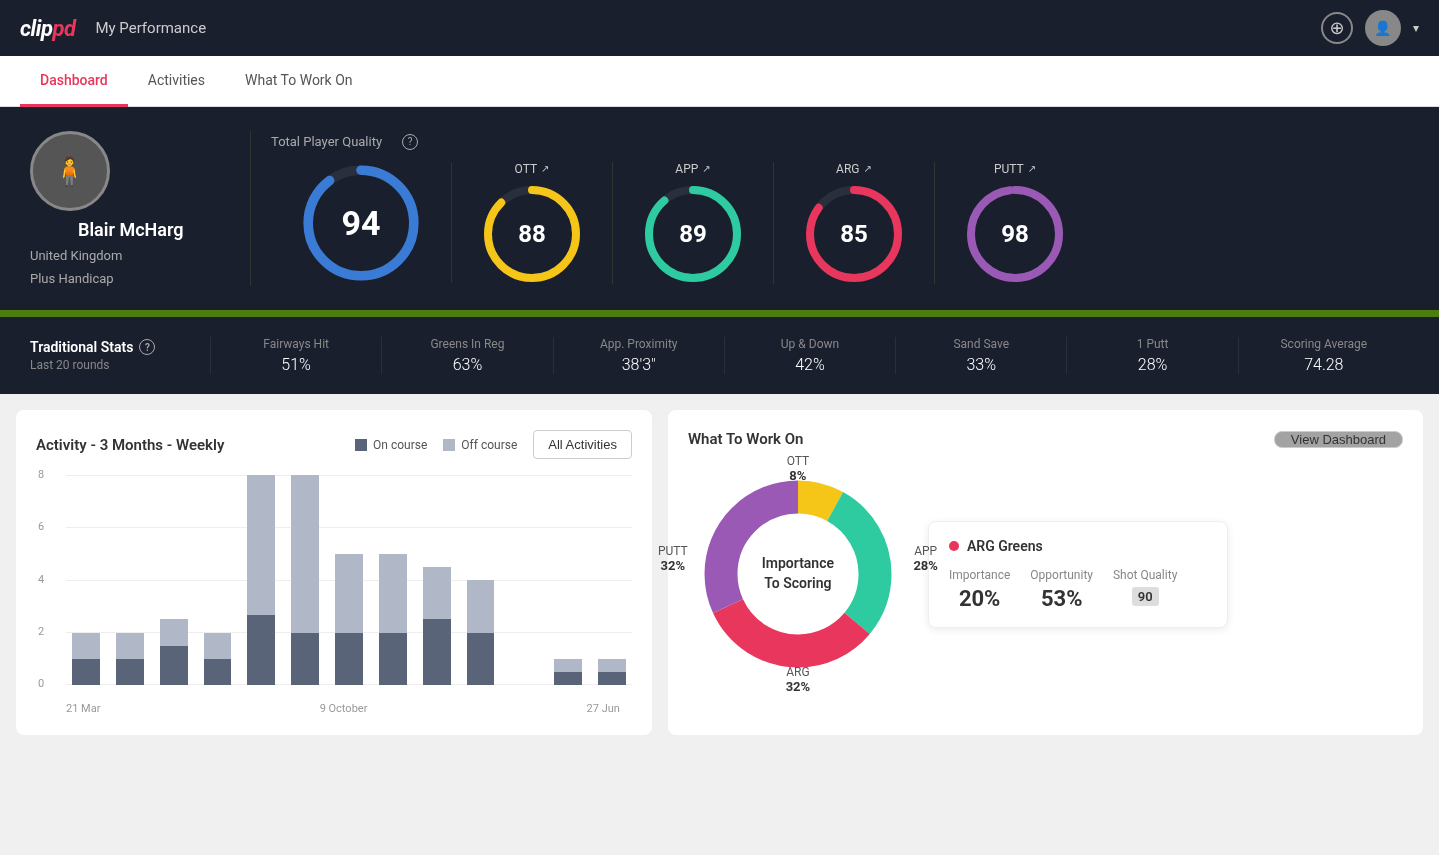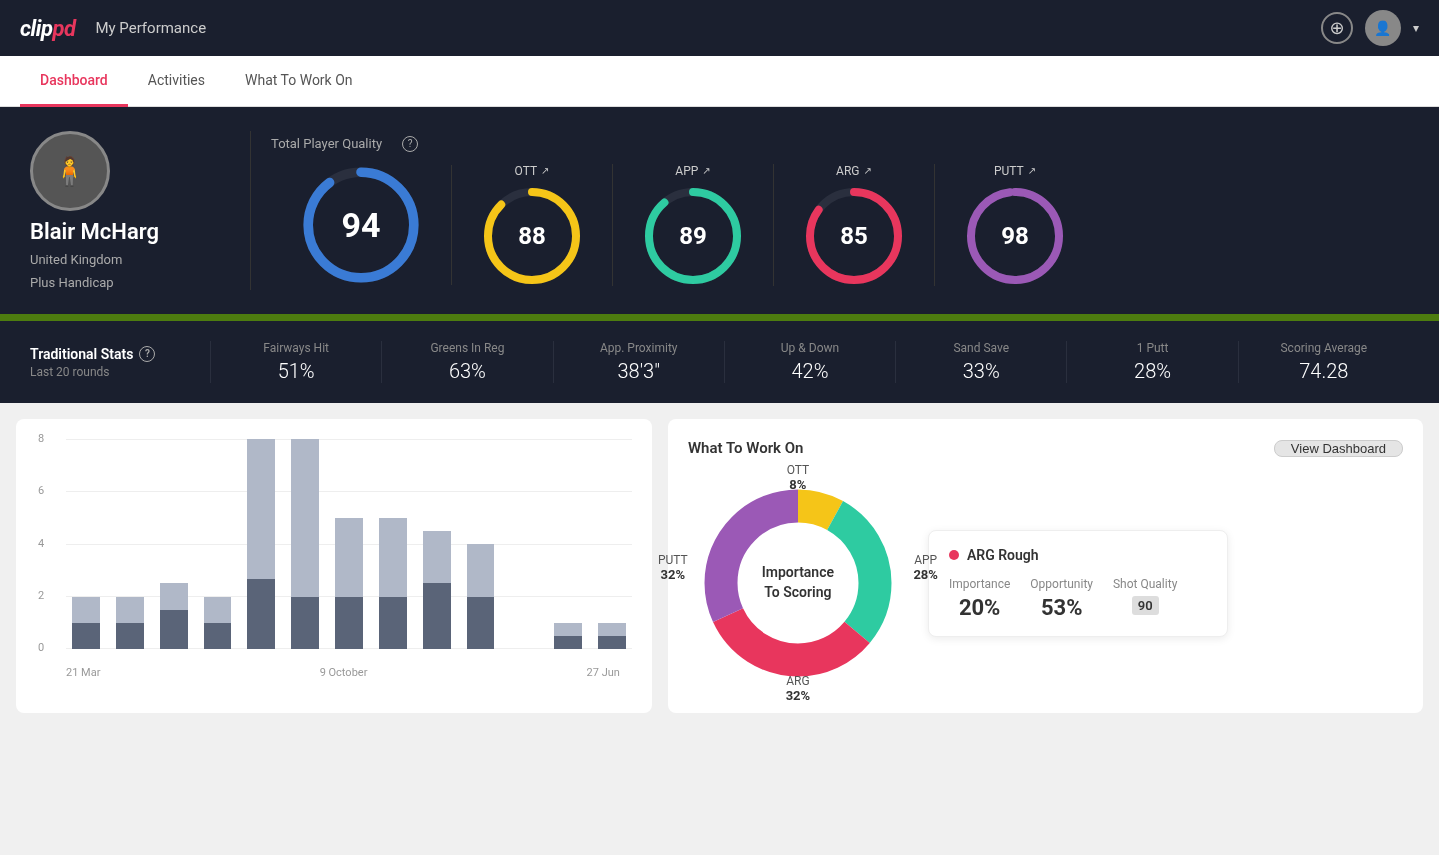--- a/index.html
+++ b/index.html
@@ -90,21 +90,21 @@
     }
     .player-avatar {
       width: 80px; height: 80px;
       border-radius: 50%;
       border: 3px solid #888;
       background: #555;
       overflow: hidden;
       display: flex; align-items: center; justify-content: center;
       color: #ccc; font-size: 28px;
     }
-    .player-name { color: #fff; font-size: 22px; font-weight: 600; }
+    .player-name { color: #fff; font-size: 18px; font-weight: 600; margin-left: 48px; }
     .player-country { color: #aaa; font-size: 13px; }
     .player-handicap { color: #aaa; font-size: 13px; }
 
     .divider-v {
       width: 1px;
       background: #333;
       align-self: stretch;
       margin: 0 20px;
     }
 
@@ -184,21 +184,21 @@
       gap: 0;
       flex: 1;
     }
     .trad-stat {
       text-align: center;
       flex: 1;
       border-left: 1px solid #2a2f3e;
       padding: 0 15px;
     }
     .trad-stat-label { color: #888; font-size: 12px; margin-bottom: 4px; }
-    .trad-stat-val { color: #fff; font-size: 20px; font-weight: 300; }
+    .trad-stat-val { color: #fff; font-size: 16px; font-weight: 300; }
 
     
     .bottom-section {
       display: flex;
       gap: 16px;
       padding: 16px;
       background: #f0f0f0;
     }
 
     .card {
@@ -306,21 +306,21 @@
       font-size: 14px;
       font-weight: 600;
       color: #333;
       line-height: 1.4;
     }
 
     .what-card { flex: 1.2; }
 
     .view-dashboard-btn {
       border: 1px solid #ccc;
-      background: #e5e5e5;
+      background: #a3a3a3;
       padding: 0 16px;
       font-size: 13px;
       border-radius: 8px;
       cursor: pointer;
       color: #333;
     }
 
     
     .arg-info-box {
       background: #fff;
@@ -501,20 +501,40 @@
     <div class="trad-stat">
       <div class="trad-stat-label">Scoring Average</div>
       <div class="trad-stat-val">74.28</div>
     </div>
   </div>
 </div>
 
 <div class="bottom-section">
 
   <div class="card">
+    <div class="card-header">
+      <span class="card-title">Activity - 3 Months - Weekly</span>
+      <div style="display:flex;align-items:center;gap:16px;">
+        <div class="legend">
+          <div class="legend-item">
+            <svg width="12" height="12">
+                <rect width="12" height="12" fill="#5a6478"></rect>
+              </svg>
+            <span>On course</span>
+          </div>
+          <div class="legend-item">
+            <svg width="12" height="12">
+                <rect width="12" height="12" fill="#b0b8c8"></rect>
+              </svg>
+            <span>Off course</span>
+          </div>
+        </div>
+        <button class="all-activities-btn">All Activities</button>
+      </div>
+    </div>
     <div class="chart-area">
 
       <div class="chart-grid">
         <div class="grid-line">
             <span class="grid-label">8</span>
           </div>
         <div class="grid-line">
             <span class="grid-label">6</span>
           </div>
         <div class="grid-line">
@@ -655,21 +675,21 @@
         </div>
         <div style="position:absolute;top:80px;left:-30px;text-align:center;">
           <div style="font-size:12px;color:#555;">PUTT</div>
           <div style="font-size:13px;font-weight:700;">32%</div>
         </div>
       </div>
 
       <div class="arg-info-box">
         <div class="arg-box-title">
           <div class="arg-dot"></div>
-          <span>ARG Rough</span>
+          <span>ARG Greens</span>
         </div>
         <div class="arg-metrics">
           <div class="arg-metric">
             <div class="arg-metric-label">Importance</div>
             <div class="arg-metric-val">20%</div>
           </div>
           <div class="arg-metric">
             <div class="arg-metric-label">Opportunity</div>
             <div class="arg-metric-val">53%</div>
           </div>

